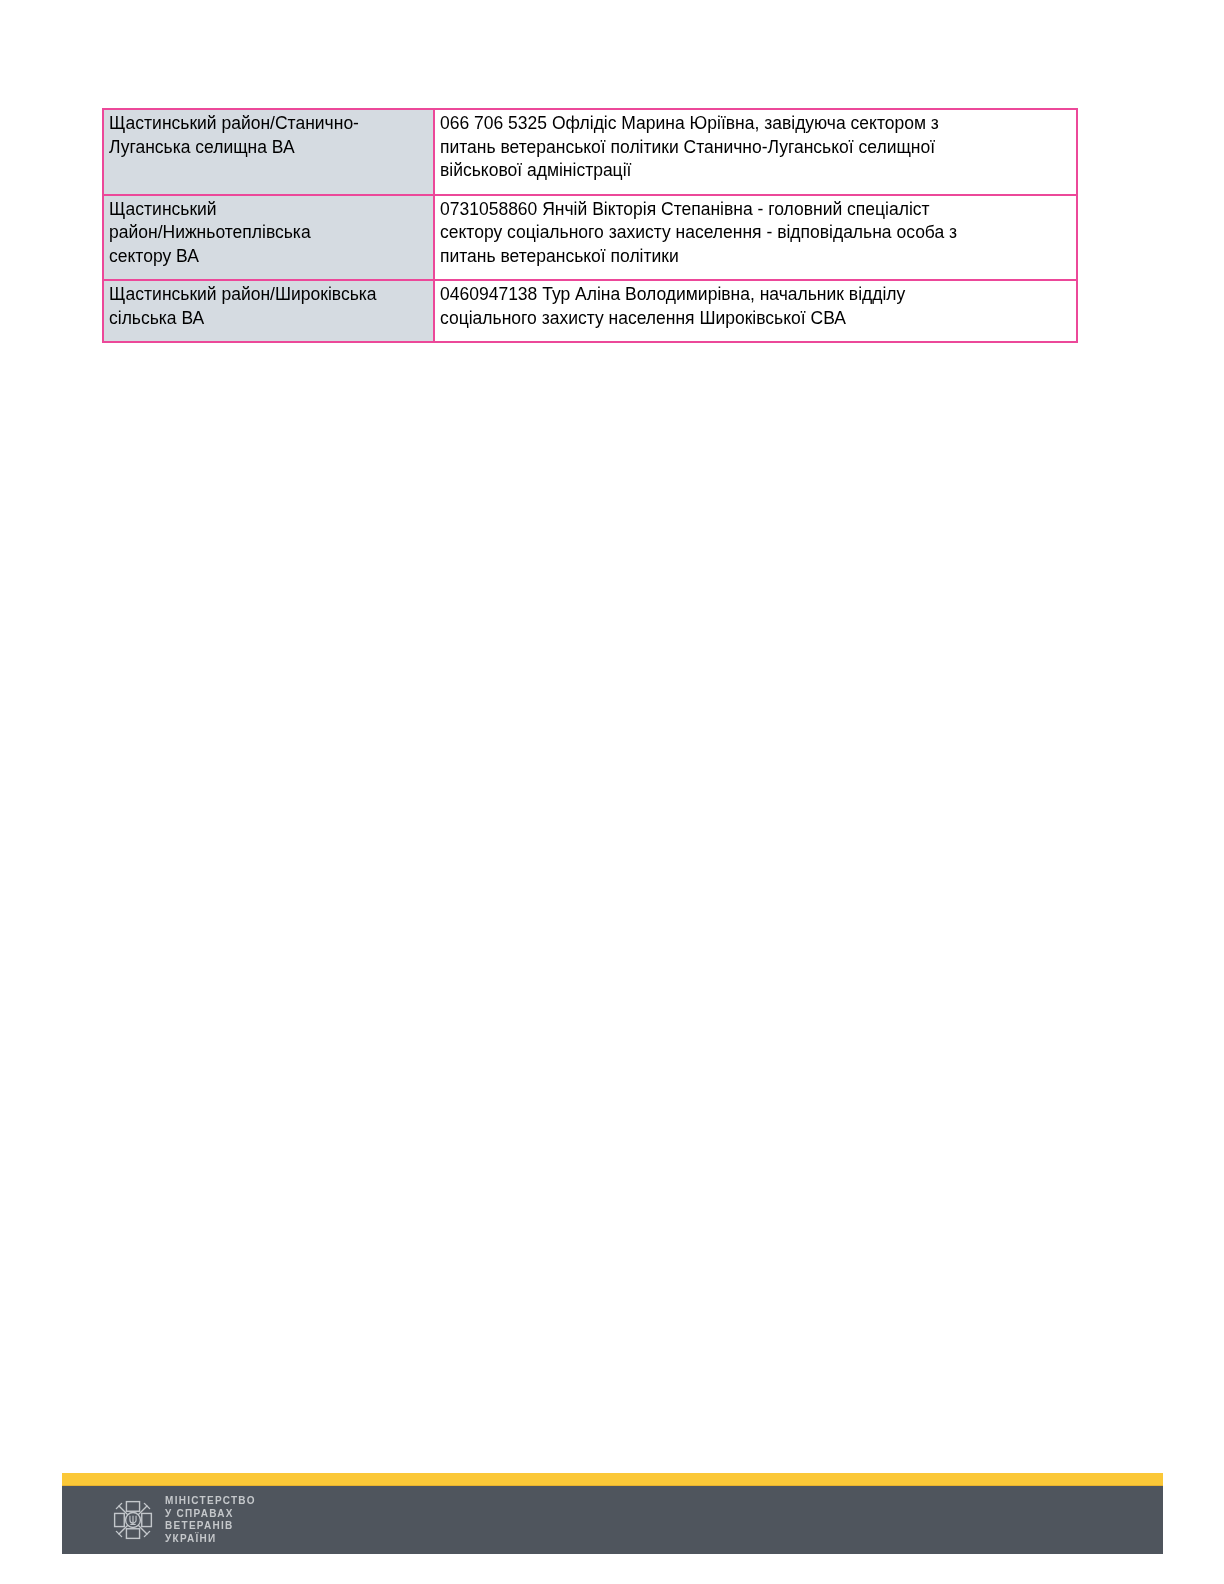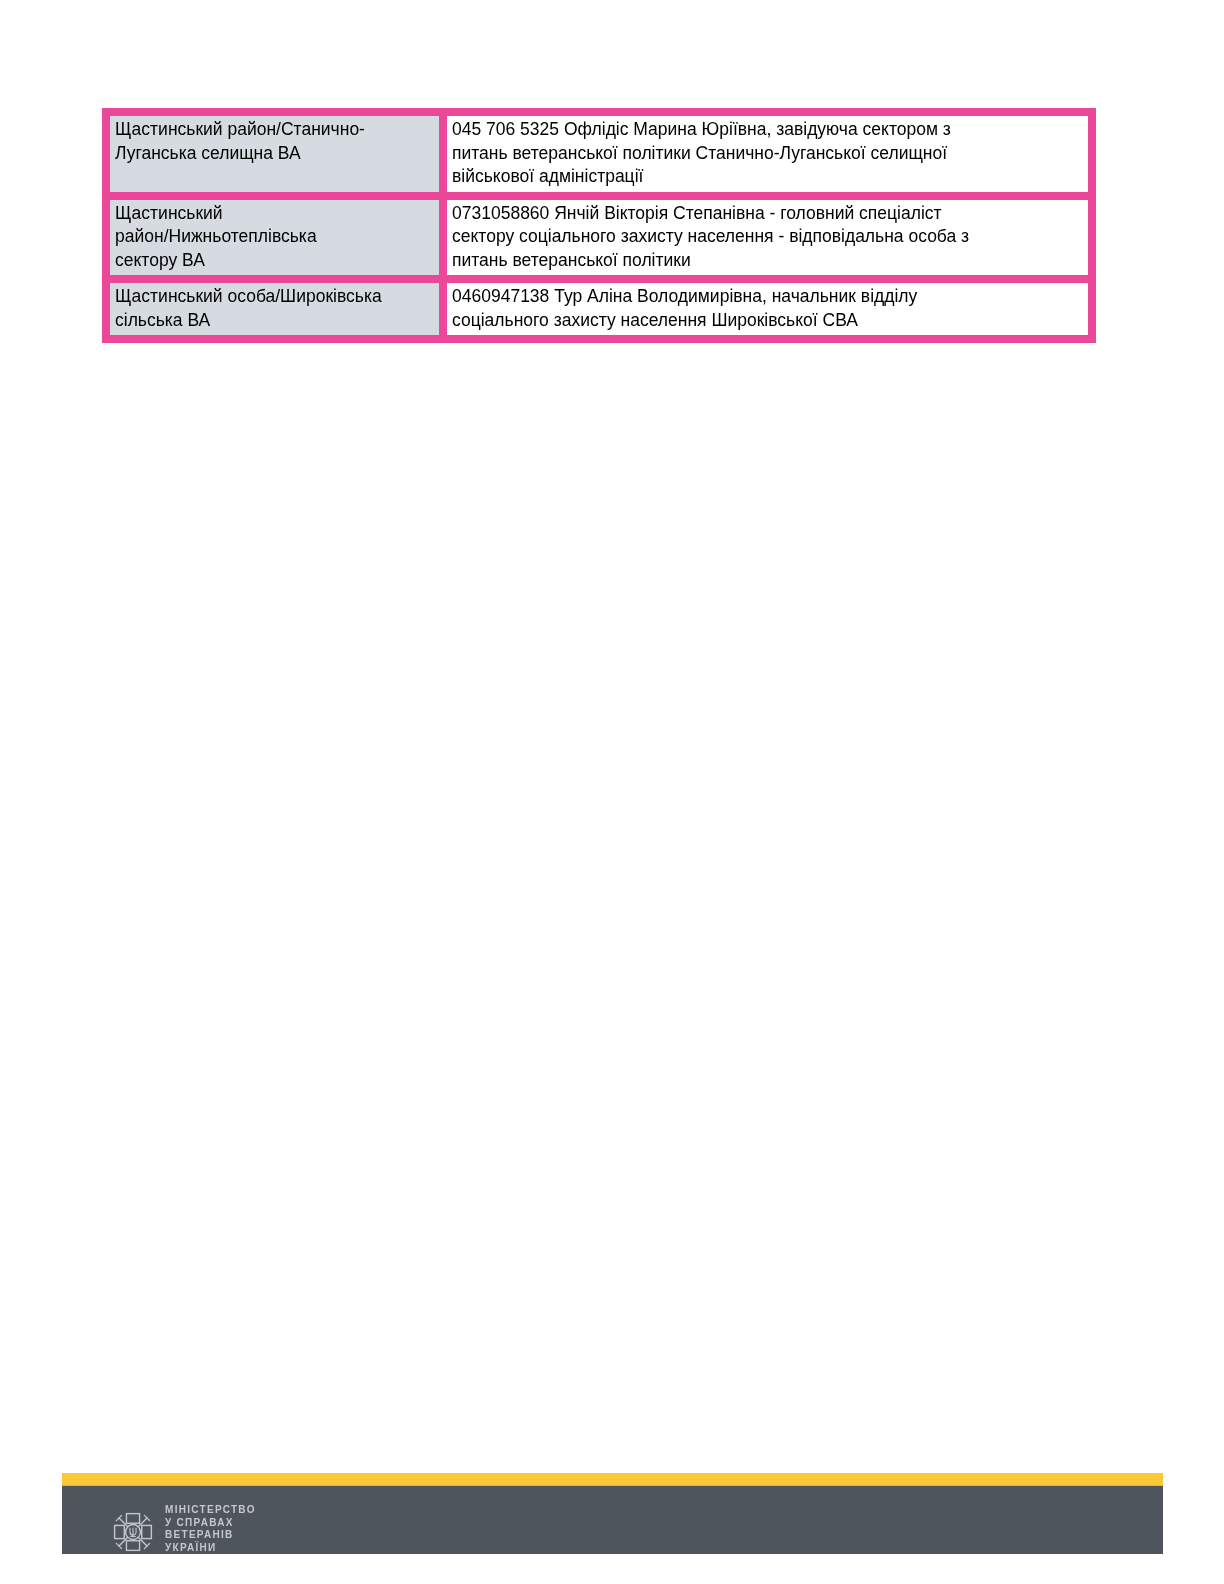--- a/index.html
+++ b/index.html
@@ -22,23 +22,23 @@
     left: 102px;
     top: 108px;
     width: 950px;
     border-collapse: collapse;
     table-layout: fixed;
     font-size: 17.5px;
     line-height: 23.5px;
     color: #000000;
   }
   table.contacts-table td {
-    border: 8px solid #ec4899;
+    border: 2px solid #ec4899;
     vertical-align: top;
-    padding: 2px 5px 3px 5px;
+    padding: 2px 5px 11px 5px;
     white-space: pre-line;
     overflow: hidden;
   }
   td.region-cell {
     width: 319px;
     background: #d5dbe1;
   }
   td.contact-cell {
     width: 631px;
     background: #ffffff;
@@ -53,21 +53,21 @@
   }
   .footer-accent {
     height: 12px;
     background: #fbc838;
     border-bottom: 1px solid #e9b32f;
   }
   .footer-bar {
     height: 68px;
     background: #4f555d;
     display: flex;
-    align-items: flex-end;
+    align-items: center;
     padding-left: 50px;
     box-sizing: border-box;
   }
   .footer-emblem {
     width: 42px;
     height: 44px;
     flex: 0 0 auto;
   }
   .footer-logo-text {
     margin-left: 11px;
@@ -82,34 +82,34 @@
 </head>
 <body>
 
 <div class="page">
 
   <table class="contacts-table">
     <tbody>
       <tr>
         <td class="region-cell">Щастинський район/Станично-
 Луганська селищна ВА</td>
-        <td class="contact-cell">045 706 5325 Офлідіс Марина Юріївна, завідуюча сектором з
+        <td class="contact-cell">066 706 5325 Офлідіс Марина Юріївна, завідуюча сектором з
 питань ветеранської політики Станично-Луганської селищної
 військової адміністрації</td>
       </tr>
       <tr>
         <td class="region-cell">Щастинський
 район/Нижньотеплівська
 сектору ВА</td>
         <td class="contact-cell">0731058860 Янчій Вікторія Степанівна - головний спеціаліст
 сектору соціального захисту населення - відповідальна особа з
 питань ветеранської політики</td>
       </tr>
       <tr>
-        <td class="region-cell">Щастинський особа/Широківська
+        <td class="region-cell">Щастинський район/Широківська
 сільська ВА</td>
         <td class="contact-cell">0460947138 Тур Аліна Володимирівна, начальник відділу
 соціального захисту населення Широківської СВА</td>
       </tr>
     </tbody>
   </table>
 
   <div class="footer">
     <div class="footer-accent"></div>
     <div class="footer-bar">

